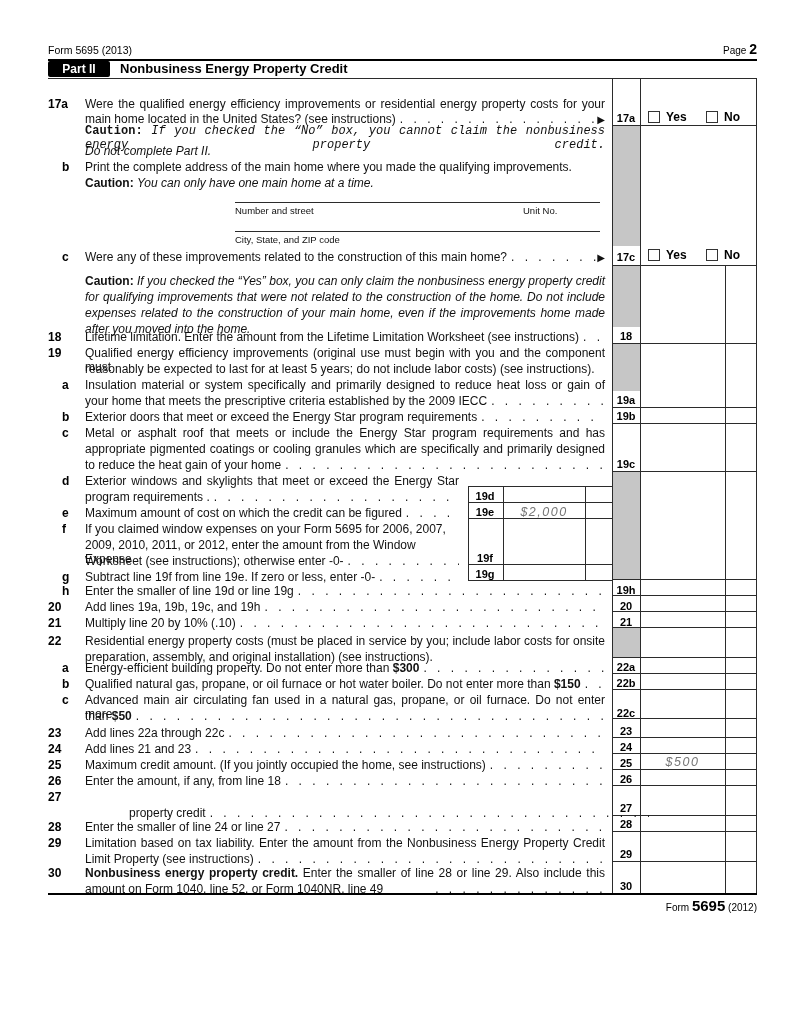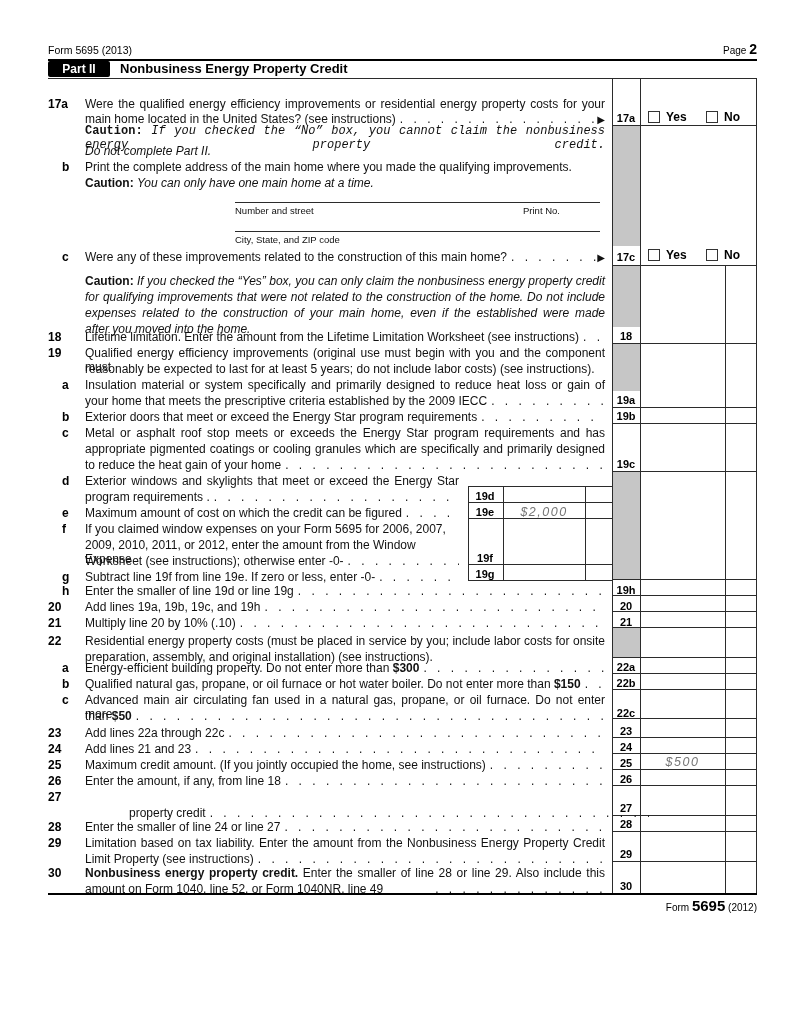--- a/index.html
+++ b/index.html
@@ -128,21 +128,21 @@
   <div class="cb" style="left:648px;top:249px;"></div>
   <div class="cbl" style="left:666px;top:249px;">Yes</div>
   <div class="cb" style="left:706px;top:249px;"></div>
   <div class="cbl" style="left:724px;top:249px;">No</div>
 
   <div class="pre" style="left:503px;top:505px;width:82px;">$2,000</div>
   <div class="pre" style="left:640px;top:755px;width:85px;">$500</div>
 
   <div class="h" style="left:235px;top:202px;width:365px;"></div>
   <div class="slabel" style="left:235px;top:205px;">Number and street</div>
-  <div class="slabel" style="left:523px;top:205px;">Print No.</div>
+  <div class="slabel" style="left:523px;top:205px;">Unit No.</div>
   <div class="h" style="left:235px;top:231px;width:365px;"></div>
   <div class="slabel" style="left:235px;top:234px;">City, State, and ZIP code</div>
 
   <div class="entry" style="left:641px;top:328px;width:114px;height:14px;"></div>
   <div class="entry" style="left:641px;top:392px;width:114px;height:14px;"></div>
   <div class="entry" style="left:641px;top:408px;width:114px;height:14px;"></div>
   <div class="entry" style="left:641px;top:456px;width:114px;height:14px;"></div>
   <div class="entry" style="left:504px;top:487px;width:107px;height:14px;"></div>
   <div class="entry" style="left:504px;top:549px;width:107px;height:14px;"></div>
   <div class="entry" style="left:504px;top:565px;width:107px;height:14px;"></div>
@@ -198,38 +198,38 @@
   <div class="tl" style="top:144px;"><span class="ii">Do not complete Part II.</span></div>
   <div class="tl" style="top:160px;"><span class="txt">Print the complete address of the main home where you made the qualifying improvements.</span></div>
   <div class="tl" style="top:176px;"><span class="bb">Caution:</span><span class="ii">&nbsp;You can only have one main home at a time.</span></div>
   <div class="tl flexr" style="top:250px;">
       <span class="txt">Were any of these improvements related to the construction of this main home?</span>
       <span class="leader">. . . . . . . . . . . . . . . . . . . . . . . . . . . . . . . . . . . . . . . . . . . . . . . . . . . . . . . . . . . .</span>
       <span class="arrowg">▶</span>
     </div>
   <div class="tl just" style="top:274px;"><span class="bb">Caution:</span><span class="ii">&nbsp;If you checked the “Yes” box, you can only claim the nonbusiness energy property credit</span></div>
   <div class="tl just" style="top:290px;"><span class="ii">for qualifying improvements that were not related to the construction of the home. Do not include</span></div>
-  <div class="tl just" style="top:306px;"><span class="ii">expenses related to the construction of your main home, even if the established were made</span></div>
+  <div class="tl just" style="top:306px;"><span class="ii">expenses related to the construction of your main home, even if the improvements home made</span></div>
   <div class="tl" style="top:322px;"><span class="ii">after you moved into the home.</span></div>
   <div class="tl flexr" style="top:330px;">
       <span class="txt">Lifetime limitation. Enter the amount from the Lifetime Limitation Worksheet (see instructions)</span>
       <span class="leader">. . . . . . . . . . . . . . . . . . . . . . . . . . . . . . . . . . . . . . . . . . . . . . . . . . . . . . . . . . . .</span>
     </div>
   <div class="tl just" style="top:346px;"><span class="txt">Qualified energy efficiency improvements (original use must begin with you and the component must</span></div>
   <div class="tl" style="top:362px;"><span class="txt">reasonably be expected to last for at least 5 years; do not include labor costs) (see instructions).</span></div>
   <div class="tl just" style="top:378px;"><span class="txt">Insulation material or system specifically and primarily designed to reduce heat loss or gain of</span></div>
   <div class="tl flexr" style="top:394px;">
       <span class="txt">your home that meets the prescriptive criteria established by the 2009 IECC</span>
       <span class="leader">. . . . . . . . . . . . . . . . . . . . . . . . . . . . . . . . . . . . . . . . . . . . . . . . . . . . . . . . . . . .</span>
     </div>
   <div class="tl flexr" style="top:410px;">
       <span class="txt">Exterior doors that meet or exceed the Energy Star program requirements</span>
       <span class="leader">. . . . . . . . . . . . . . . . . . . . . . . . . . . . . . . . . . . . . . . . . . . . . . . . . . . . . . . . . . . .</span>
     </div>
-  <div class="tl just" style="top:426px;"><span class="txt">Metal or asphalt roof stop meets or exceeds the Energy Star program requirements and has</span></div>
+  <div class="tl just" style="top:426px;"><span class="txt">Metal or asphalt roof that meets or include the Energy Star program requirements and has</span></div>
   <div class="tl just" style="top:442px;"><span class="txt">appropriate pigmented coatings or cooling granules which are specifically and primarily designed</span></div>
   <div class="tl flexr" style="top:458px;">
       <span class="txt">to reduce the heat gain of your home</span>
       <span class="leader">. . . . . . . . . . . . . . . . . . . . . . . . . . . . . . . . . . . . . . . . . . . . . . . . . . . . . . . . . . . .</span>
     </div>
   <div class="tl narrow just" style="top:474px;"><span class="txt">Exterior windows and skylights that meet or exceed the Energy Star</span></div>
   <div class="tl narrow flexr" style="top:490px;">
       <span class="txt">program requirements .</span>
       <span class="leader">. . . . . . . . . . . . . . . . . . . . . . . . . . . . . . . . . . . . . . . . . . . . . . . . . . . . . . . . . . . .</span>
     </div>

